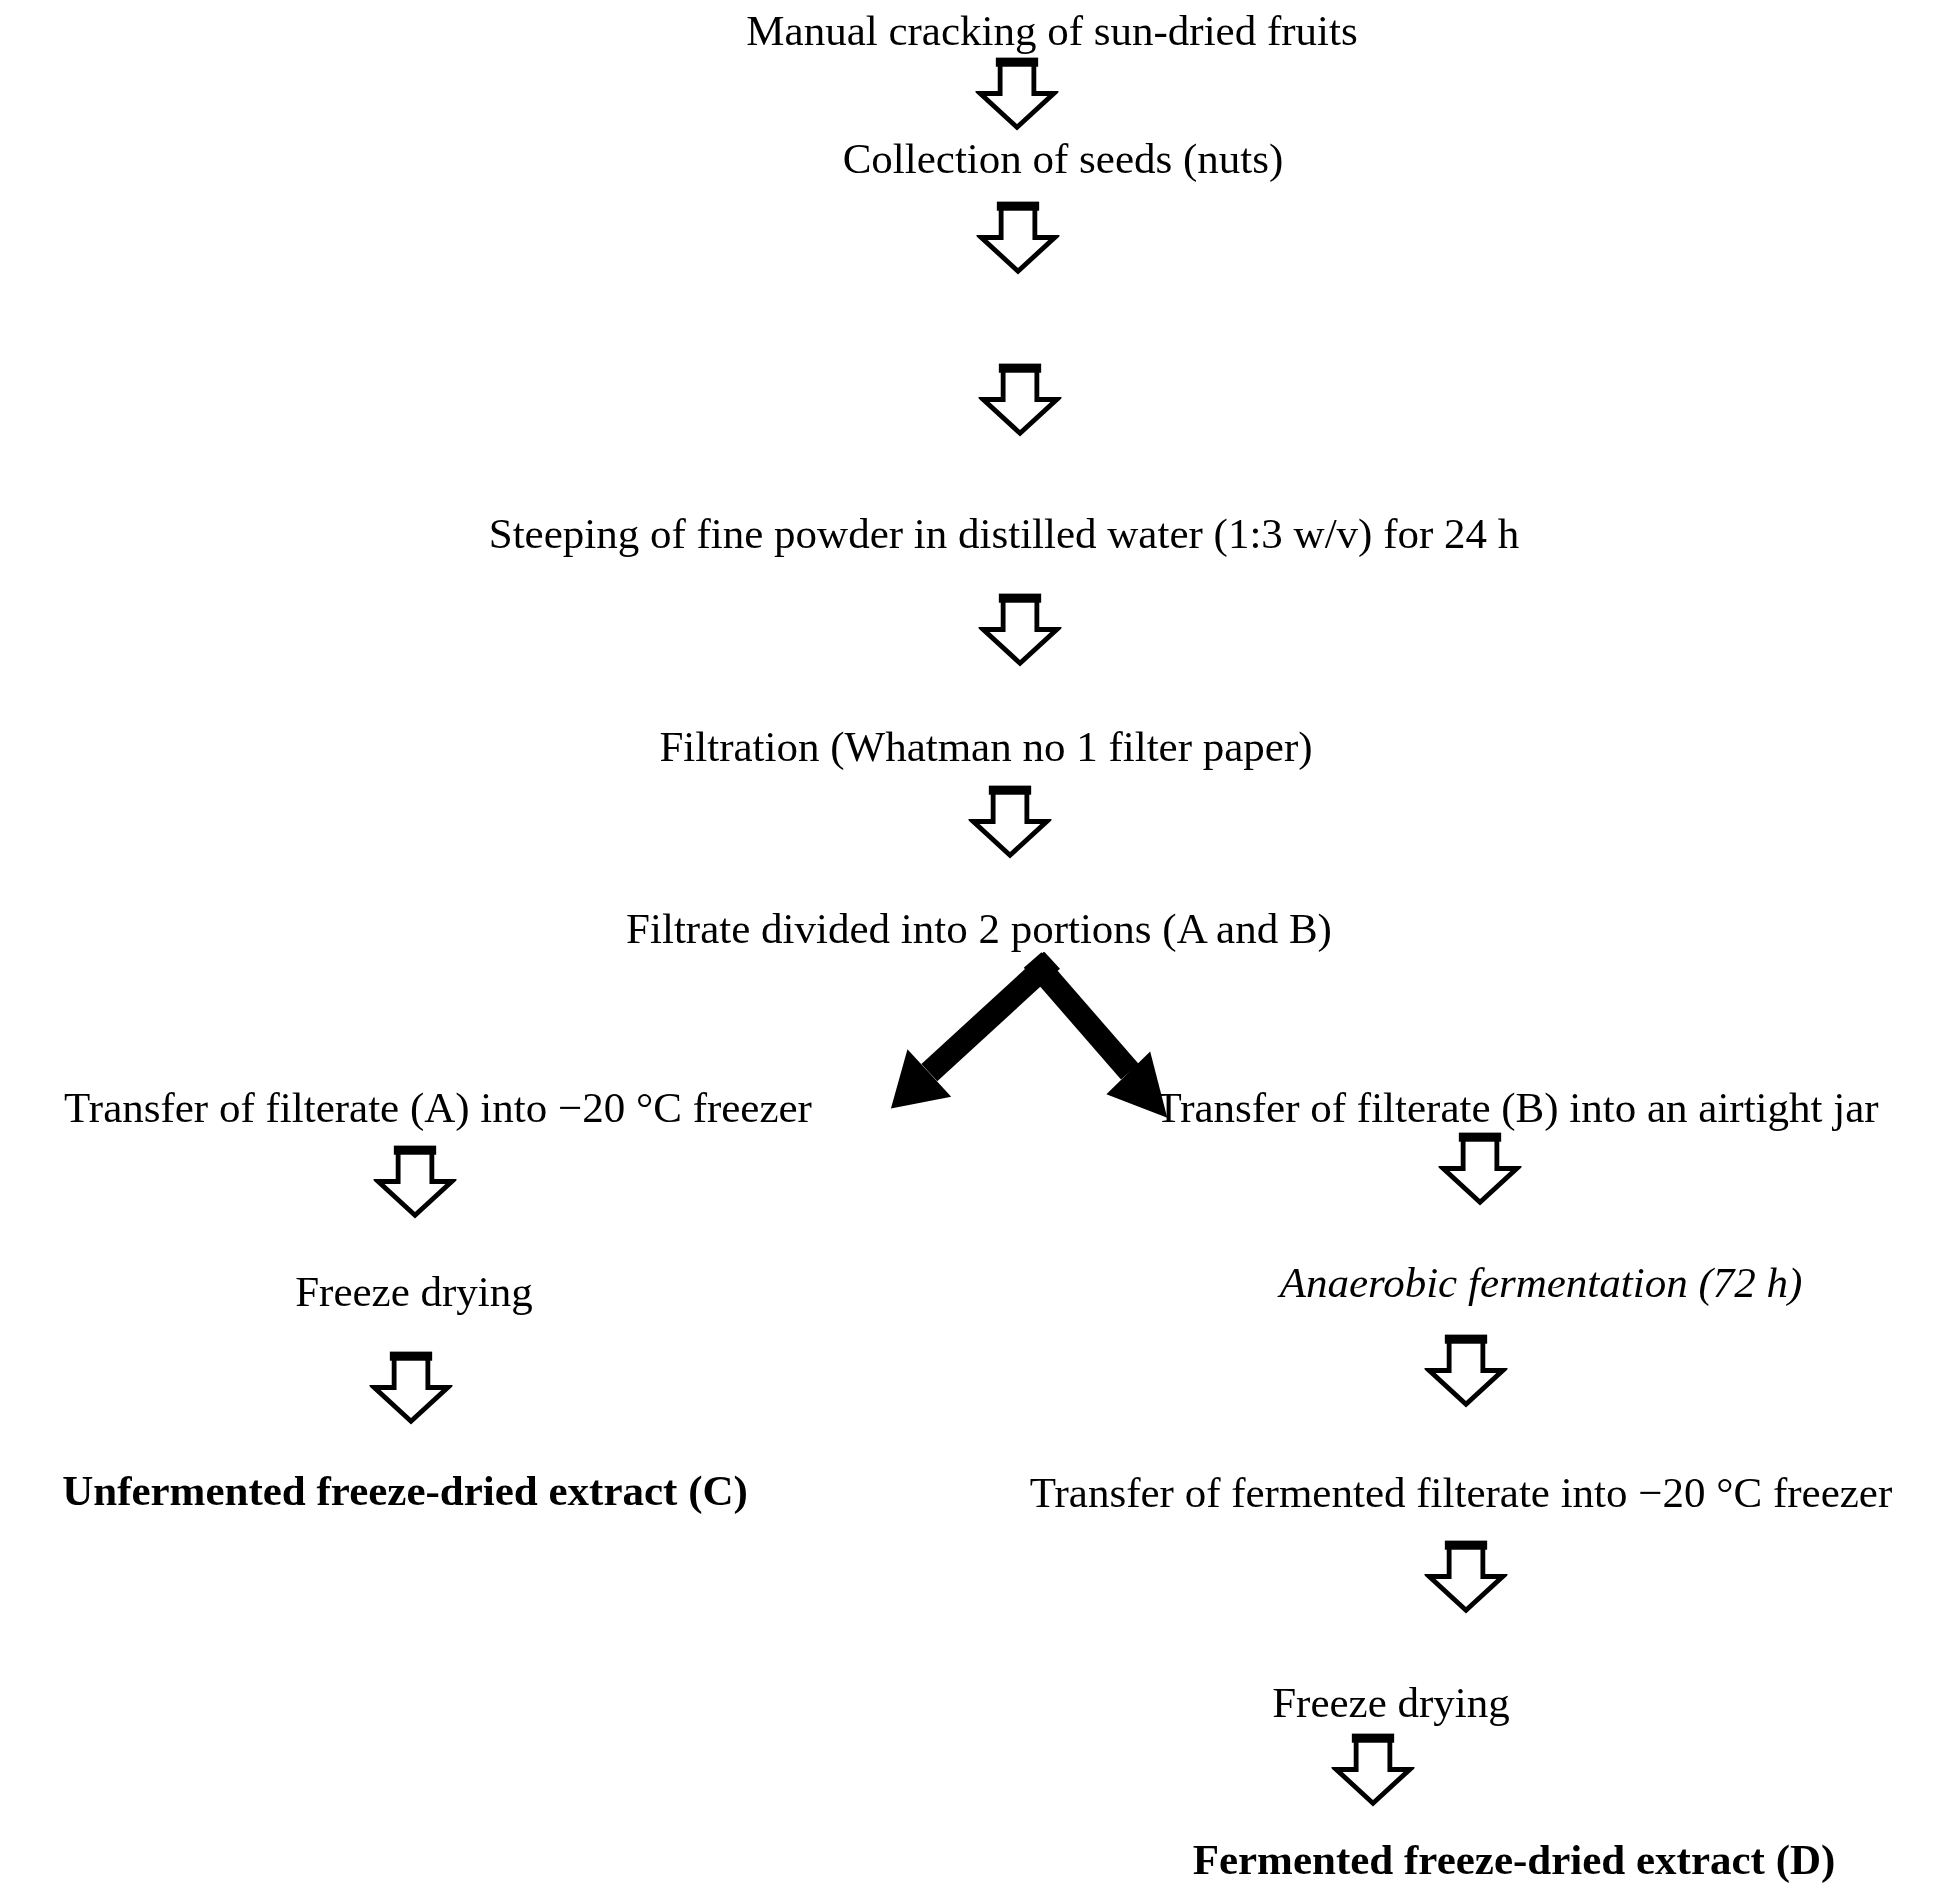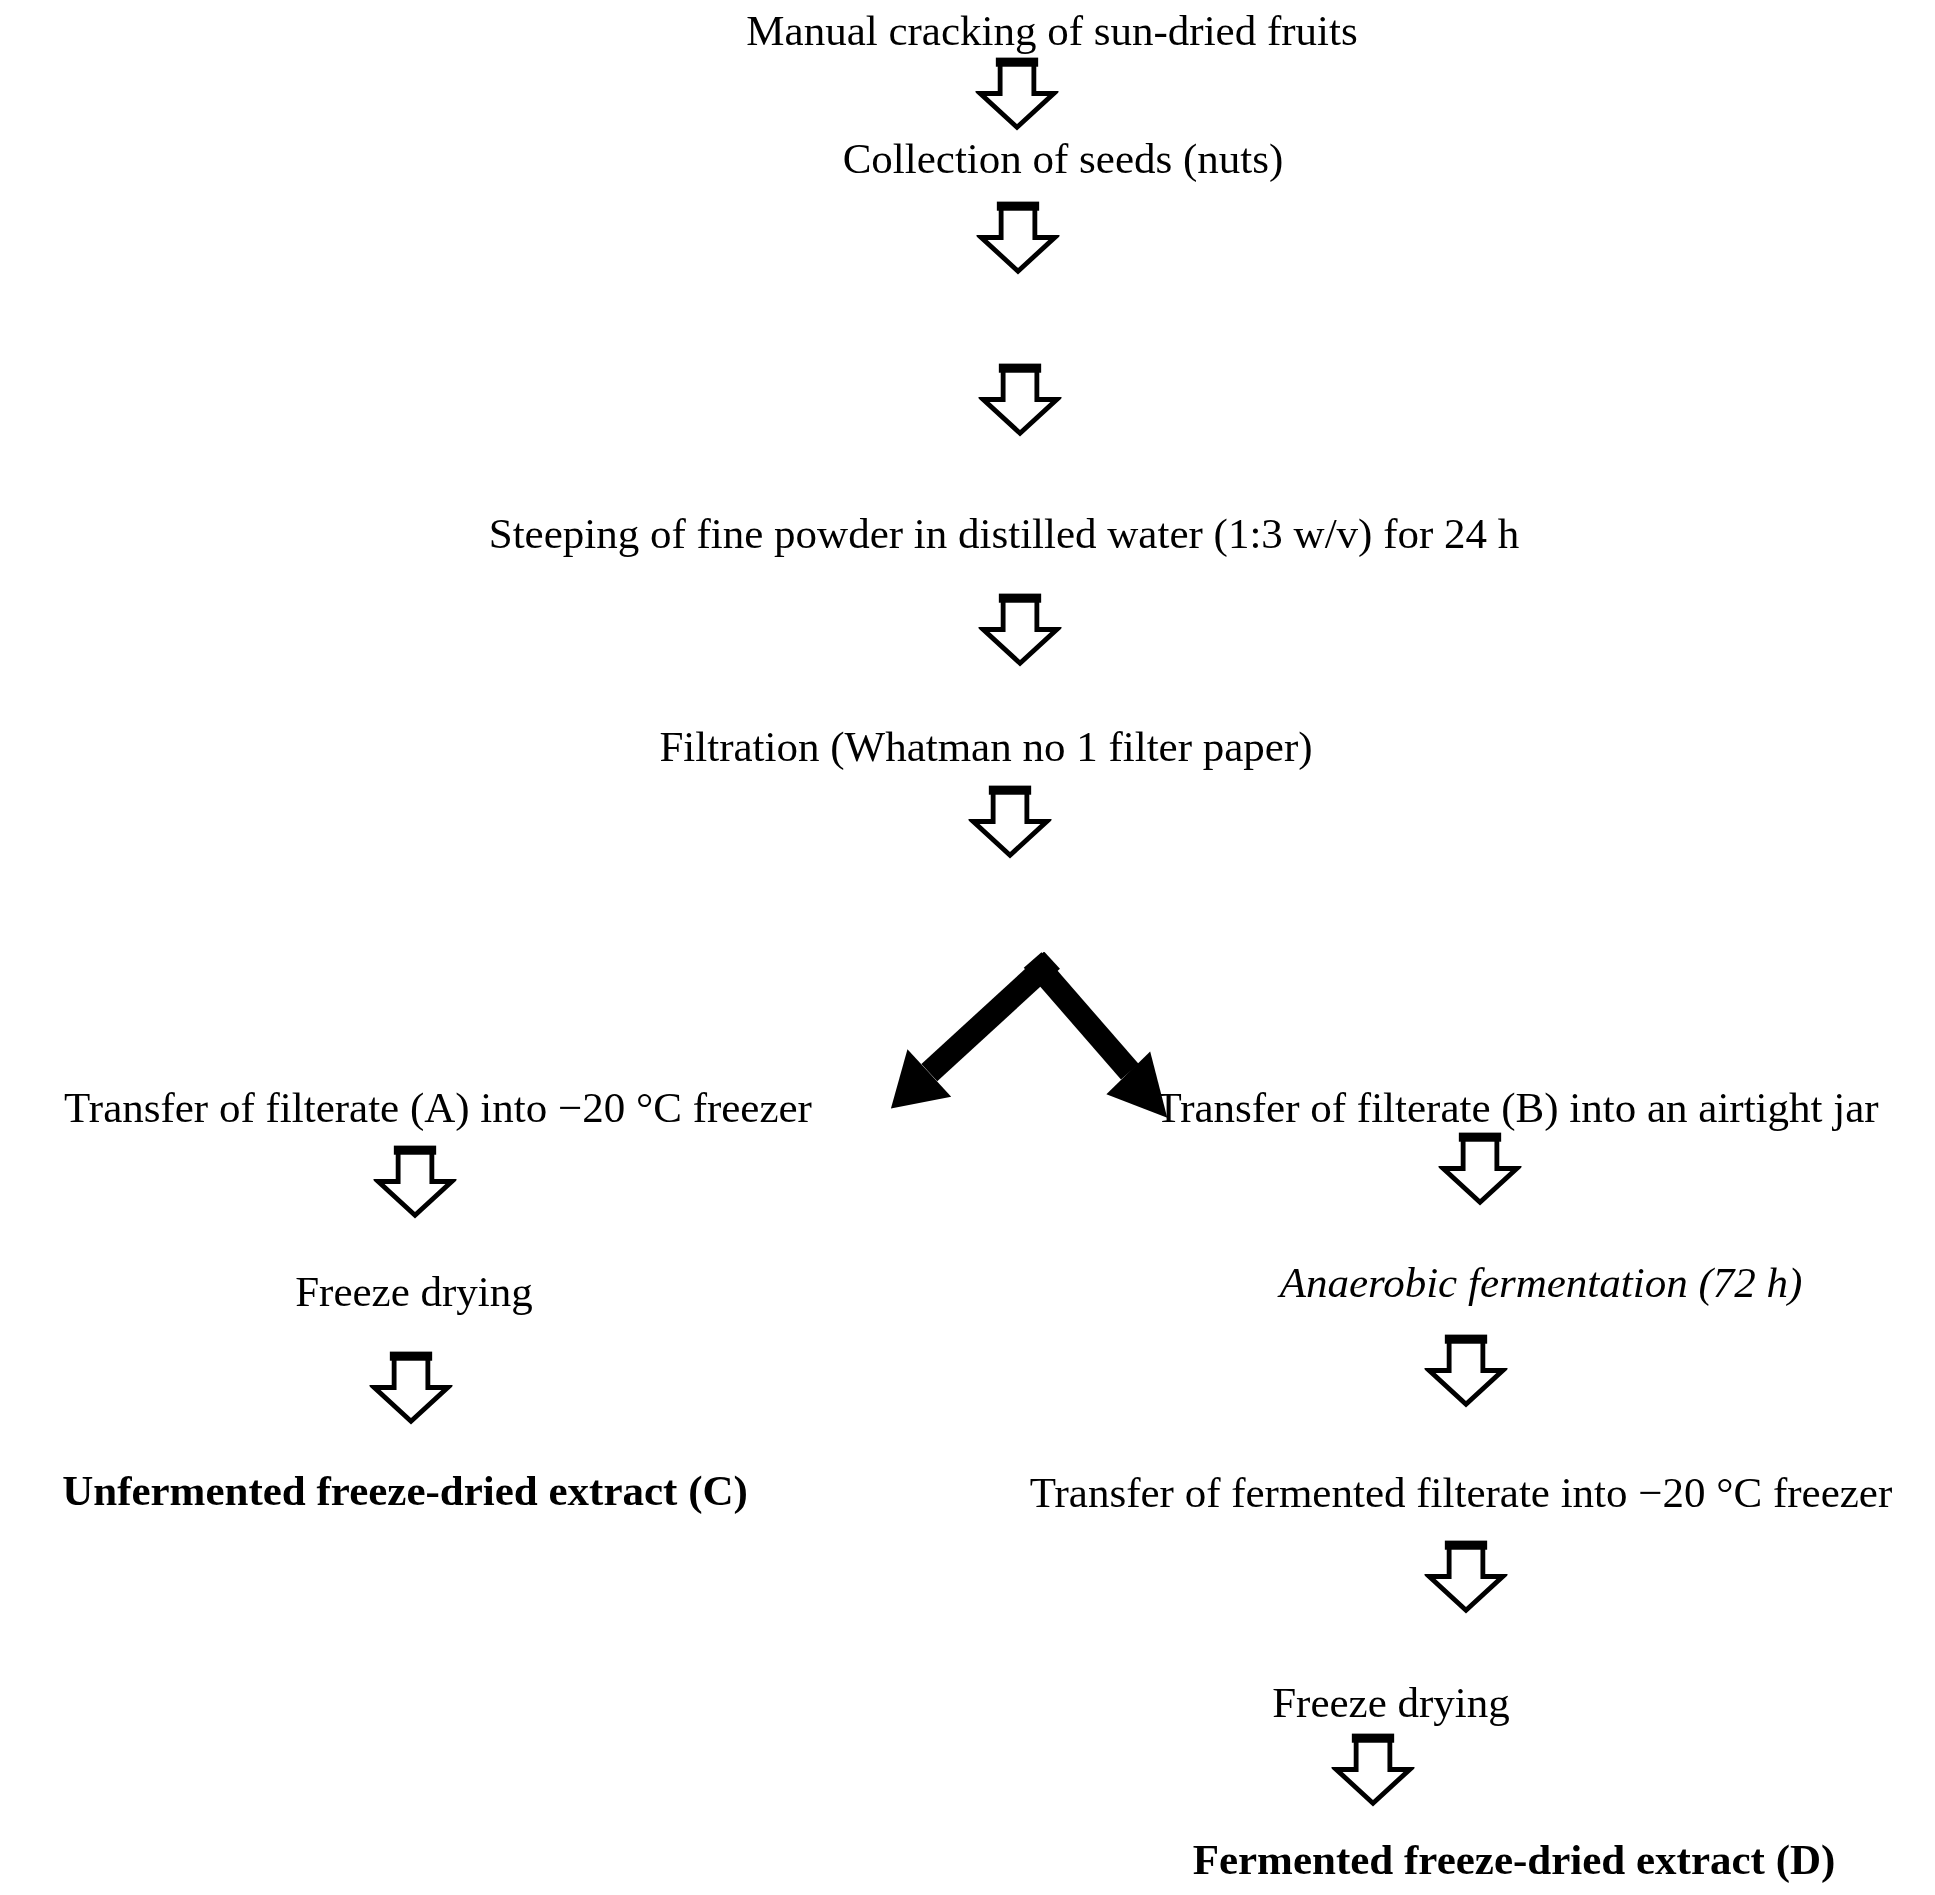--- a/index.html
+++ b/index.html
@@ -41,20 +41,21 @@
 
   <div class="node" style="left:1052px; top:6.4px;">Manual cracking of sun-dried fruits</div>
 
   <div class="node" style="left:1035px; top:134px;margin-left:28px;">Collection of seeds (nuts)</div>
 
 
   <div class="node" style="left:1004px; top:509px;">Steeping of fine powder in distilled water (1:3 w/v) for 24 h</div>
 
   <div class="node" style="left:986px; top:722px;">Filtration (Whatman no 1 filter paper)</div>
 
+  <div class="node" style="left:979px; top:904px;">Filtrate divided into 2 portions (A and B)</div>
 
   <div class="node" style="left:438px; top:1083px;">Transfer of filterate (A) into −20 °C freezer</div>
 
   <div class="node" style="left:414px; top:1267px;">Freeze drying</div>
 
   <div class="node bold" style="left:405px; top:1466px;">Unfermented freeze-dried extract (C)</div>
 
   <div class="node" style="left:1517px; top:1083px;font-family:Liberation Serif, serif;">Transfer of filterate (B) into an airtight jar</div>
 
   <div class="node" style="left:1541px; top:1258px;font-style:italic;">Anaerobic fermentation (72 h)</div>

